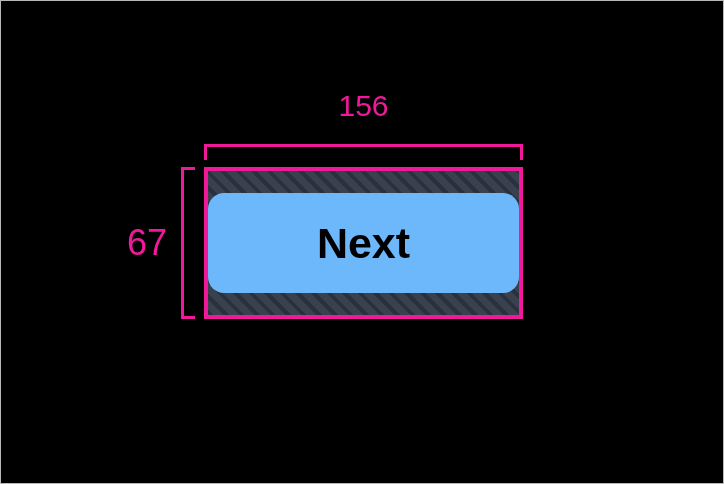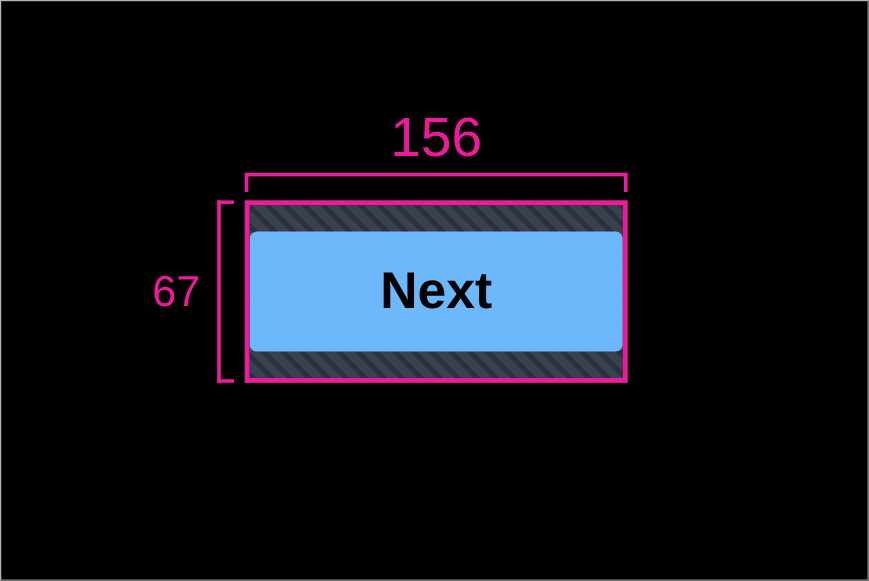--- a/index.html
+++ b/index.html
@@ -52,21 +52,21 @@
   }
 
   
   .button-face {
     position: absolute;
     left: 0px;
     top: 22px;
     right: 0px;
     bottom: 22px;
     background: #6cb8fb;
-    border-radius: 6px;
+    border-radius: 16px;
     display: flex;
     align-items: center;
     justify-content: center;
   }
 
   .button-label {
     color: #000000;
     font-family: "Liberation Sans", sans-serif;
     font-weight: bold;
     font-size: 43px;
@@ -88,21 +88,21 @@
   }
 
   .dim-top-label {
     position: absolute;
     left: 203px;
     top: 90px;
     width: 319px;
     text-align: center;
     color: #f0189b;
     font-family: "Liberation Sans", sans-serif;
-    font-size: 46px;
+    font-size: 30px;
     line-height: 1;
     font-weight: normal;
   }
 
   
   .dim-left-bracket {
     position: absolute;
     left: 180px;
     top: 166px;
     width: 14px;

